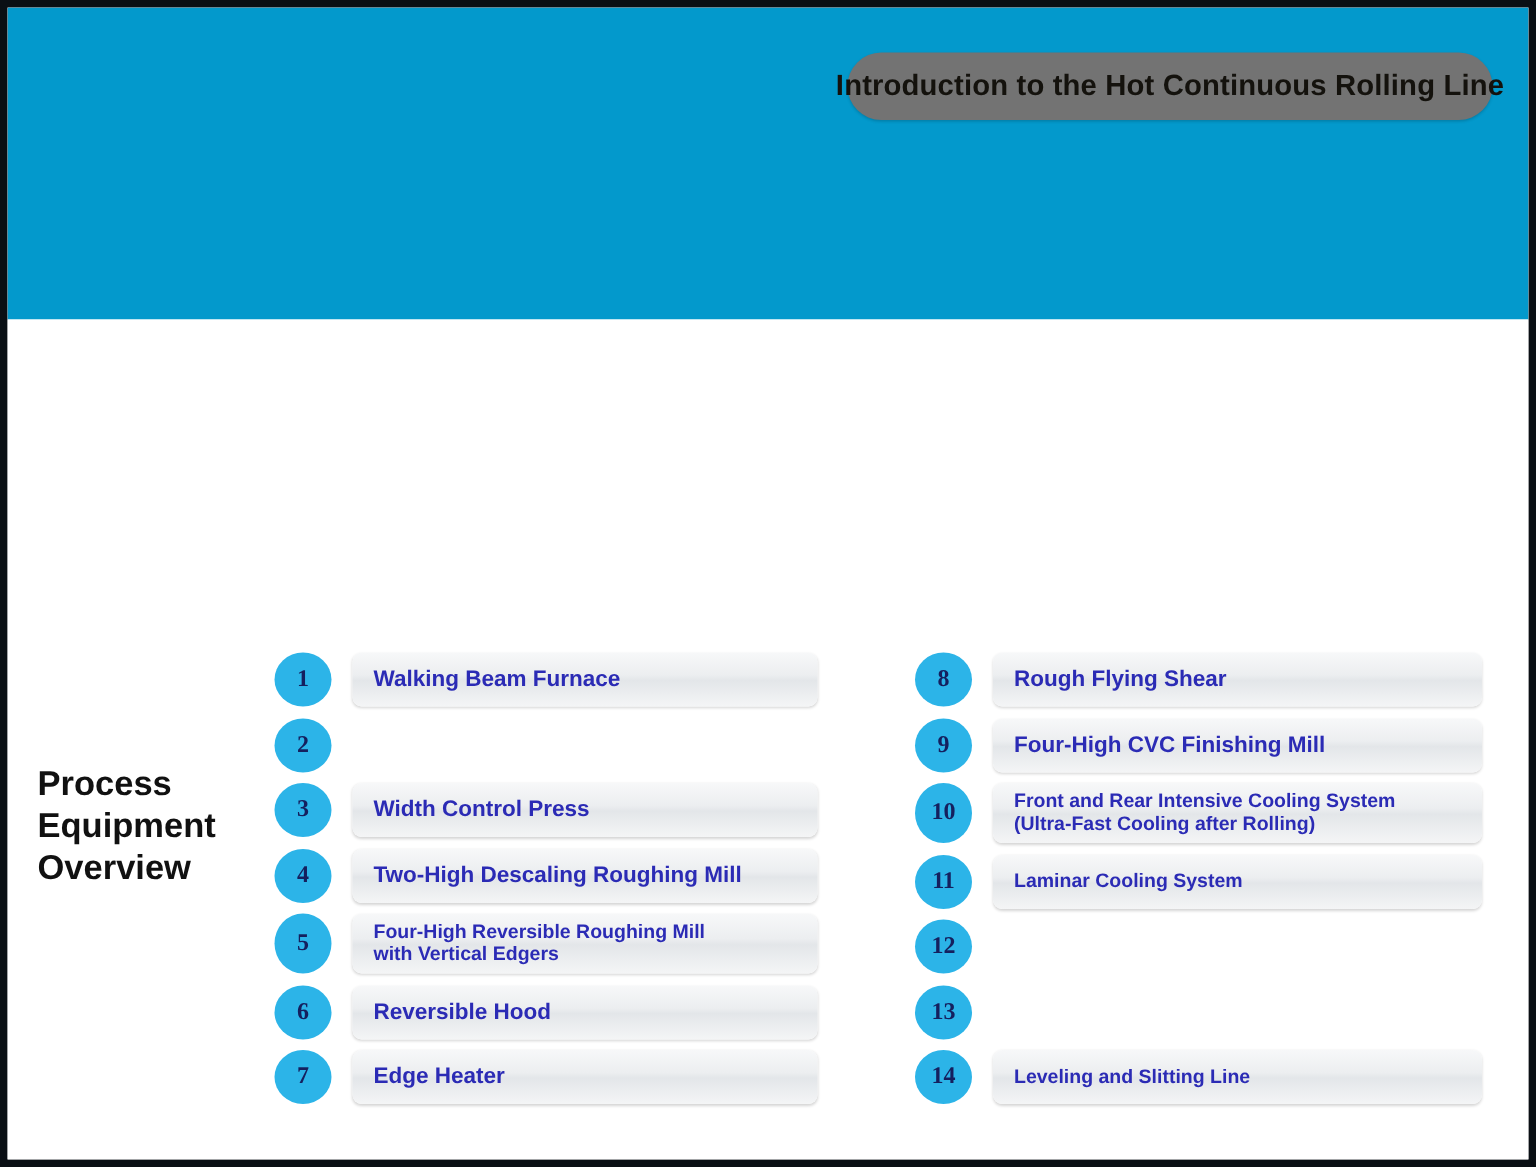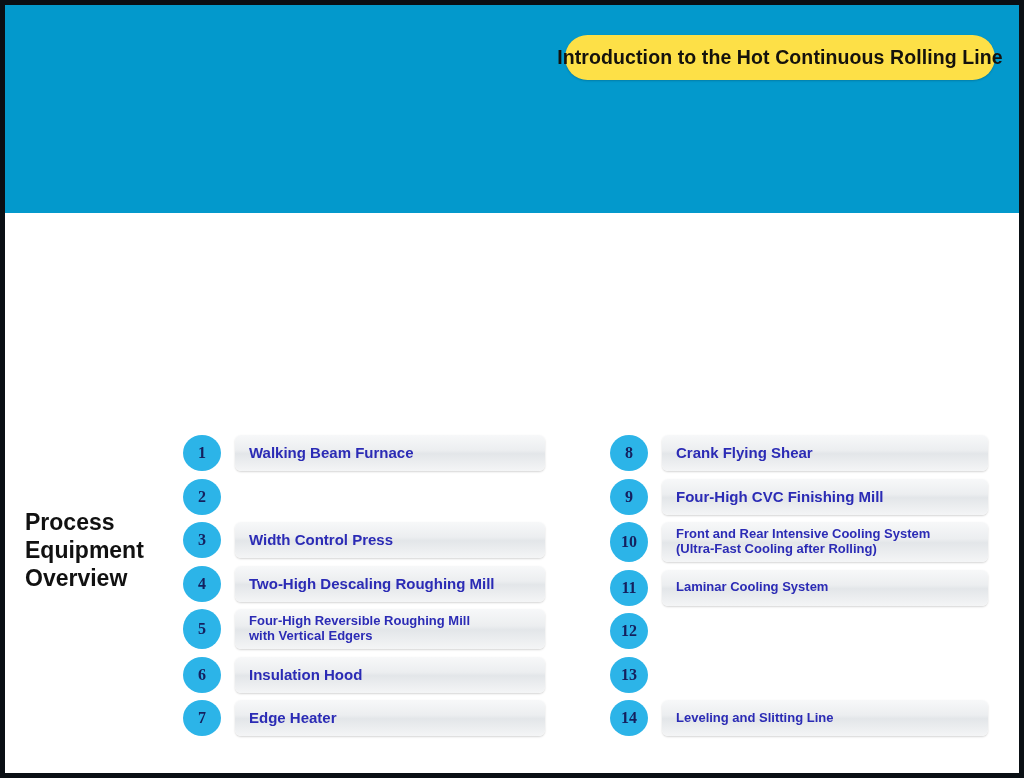--- a/index.html
+++ b/index.html
@@ -19,21 +19,21 @@
   }
 
   
   #header{
     position:absolute;left:0;top:0;width:1014px;height:208px;
     background:#0399cc;
   }
   #title-pill{
     position:absolute;left:560px;top:30px;
     width:430px;height:45px;
-    background:#fde047;
+    background:#737373;
     border-radius:23px;
     display:flex;align-items:center;justify-content:center;
     box-shadow:0 1px 2px rgba(0,0,0,.18);
   }
   #title-pill span{
     font-size:19.5px;font-weight:bold;color:#14120d;
     letter-spacing:.1px;white-space:nowrap;
   }
 
   
@@ -377,35 +377,35 @@
         </div>
         <div class="item tall">
           <div class="badge">5</div>
           <div class="bar">
             <span class="sm">Four-High Reversible Roughing Mill<br>with Vertical Edgers</span>
           </div>
         </div>
         <div class="item">
           <div class="badge">6</div>
           <div class="bar">
-            <span>Insulation Hood</span>
+            <span>Reversible Hood</span>
           </div>
         </div>
         <div class="item">
           <div class="badge">7</div>
           <div class="bar">
             <span>Edge Heater</span>
           </div>
         </div>
       </div>
     <div class="col" id="col-right">
         <div class="item">
           <div class="badge">8</div>
           <div class="bar">
-            <span>Crank Flying Shear</span>
+            <span>Rough Flying Shear</span>
           </div>
         </div>
         <div class="item">
           <div class="badge">9</div>
           <div class="bar">
             <span>Four-High CVC Finishing Mill</span>
           </div>
         </div>
         <div class="item tall">
           <div class="badge">10</div>

